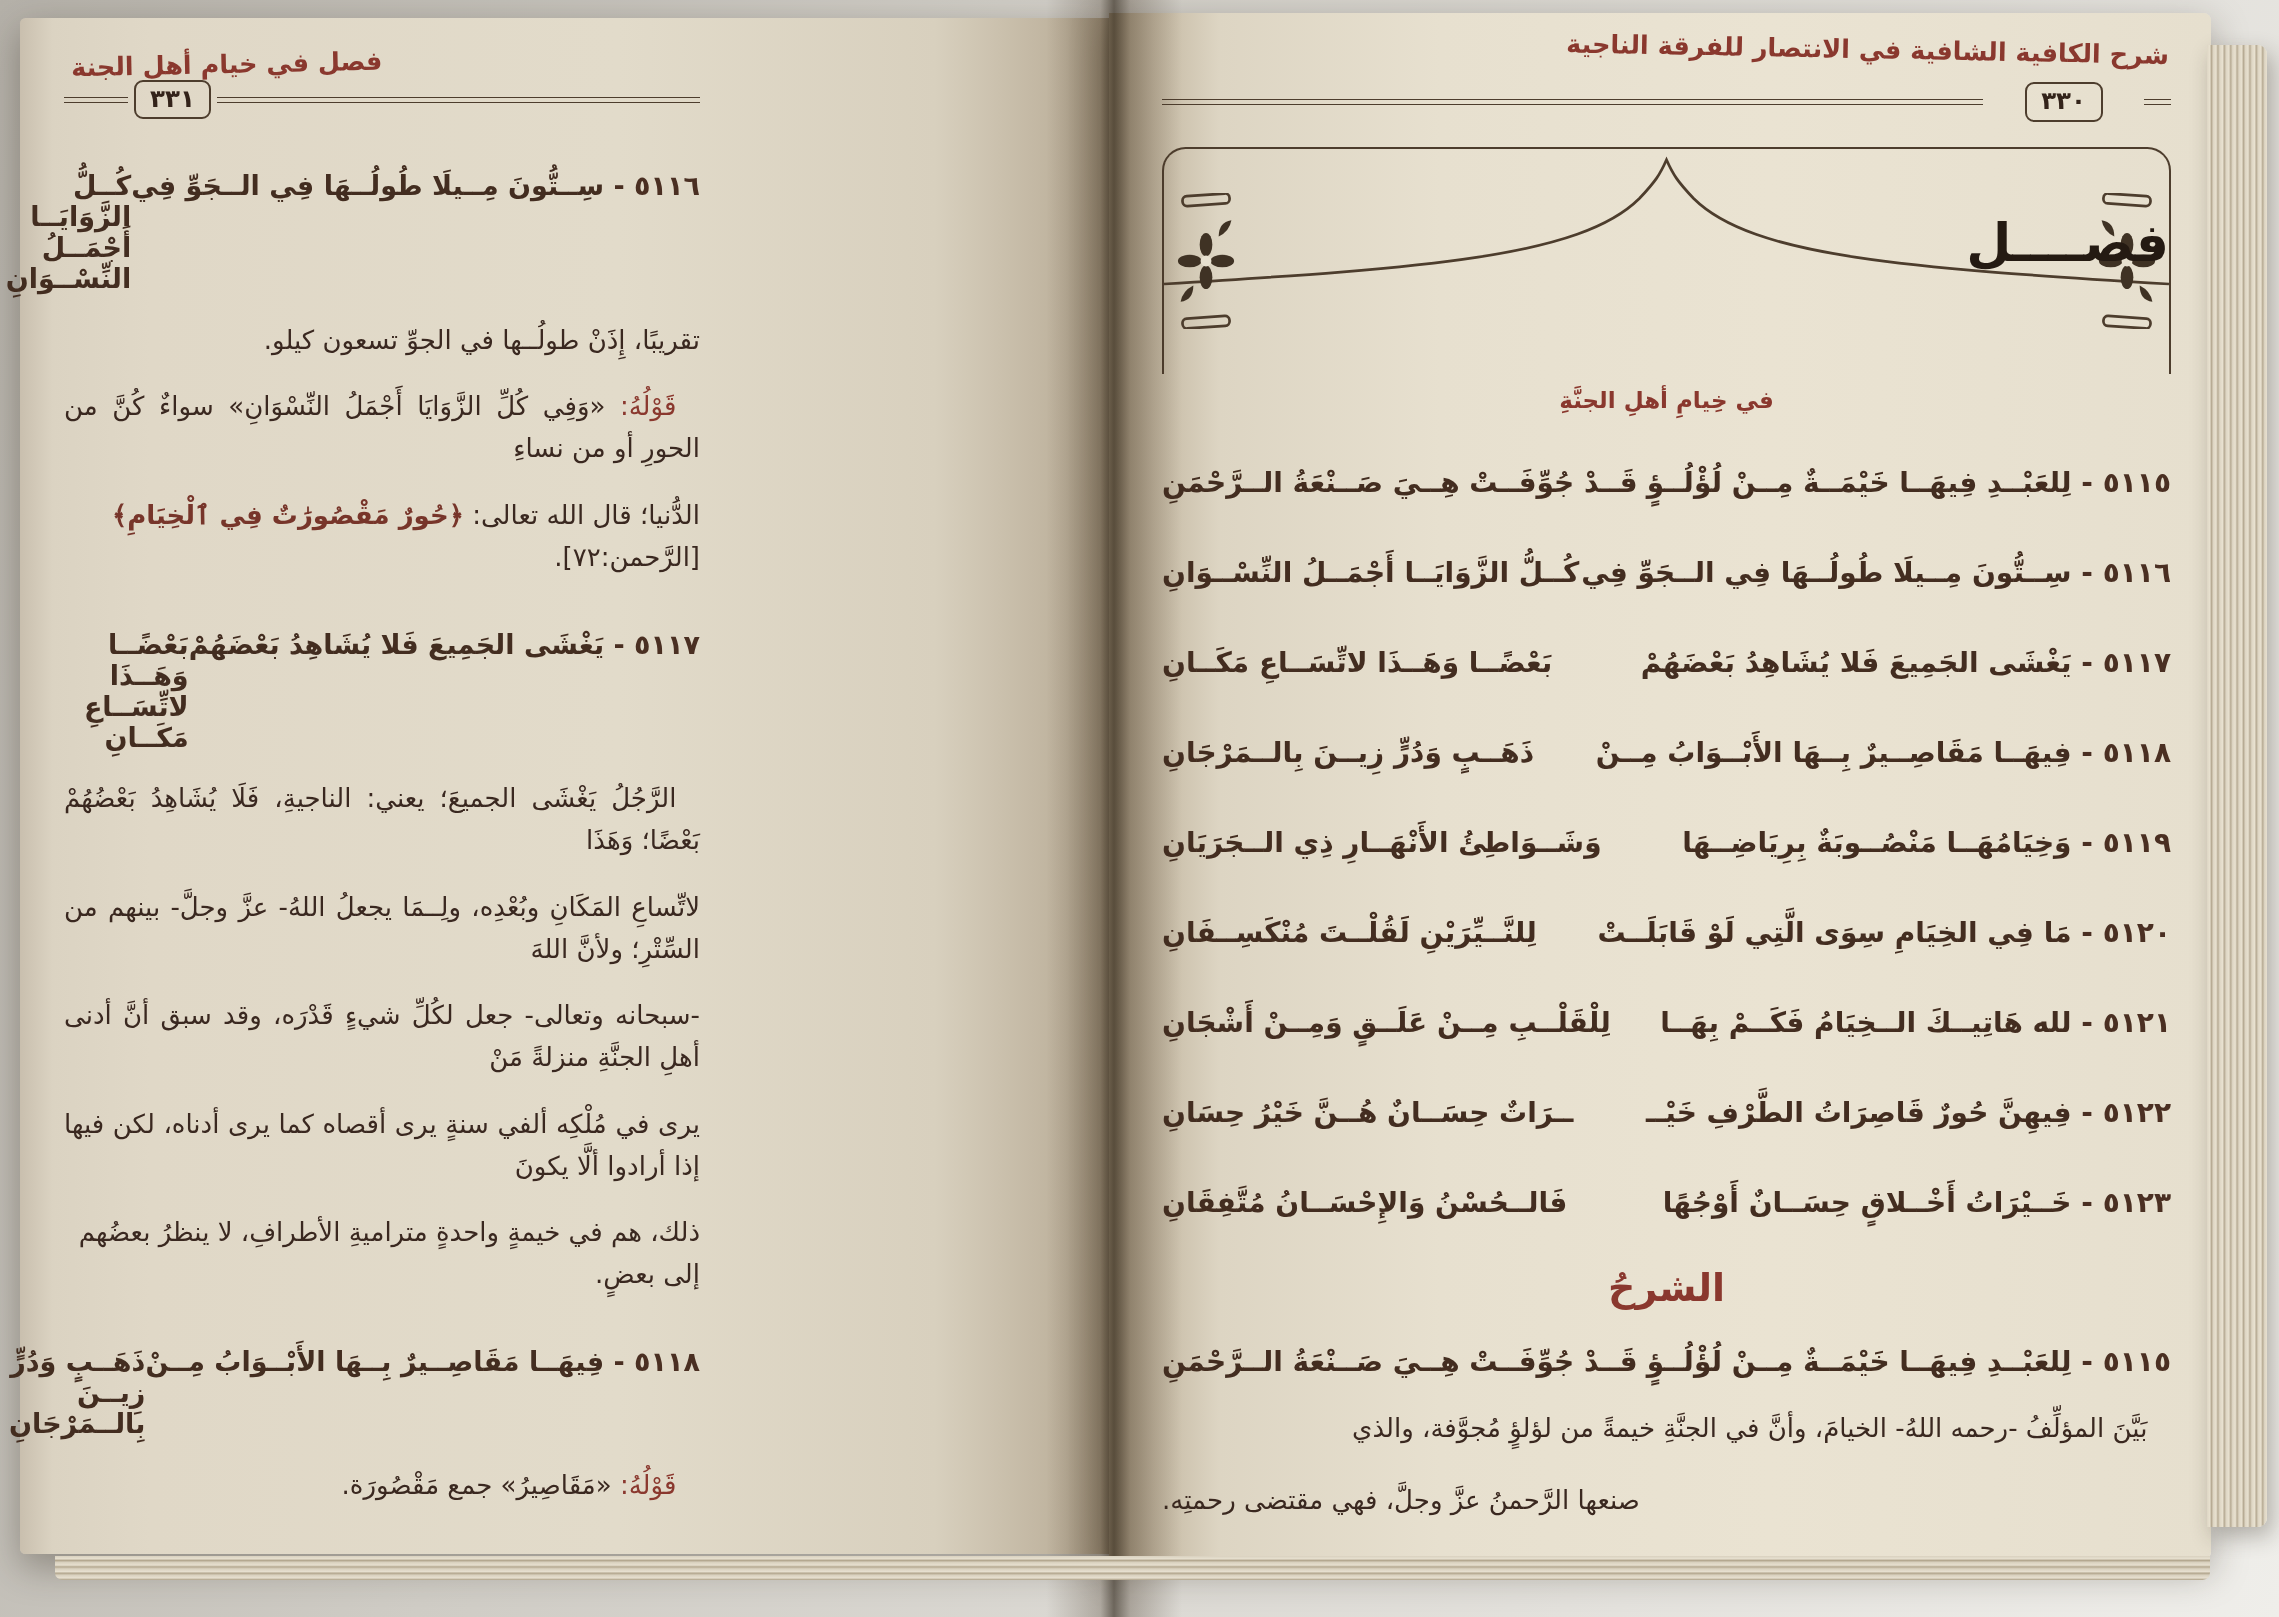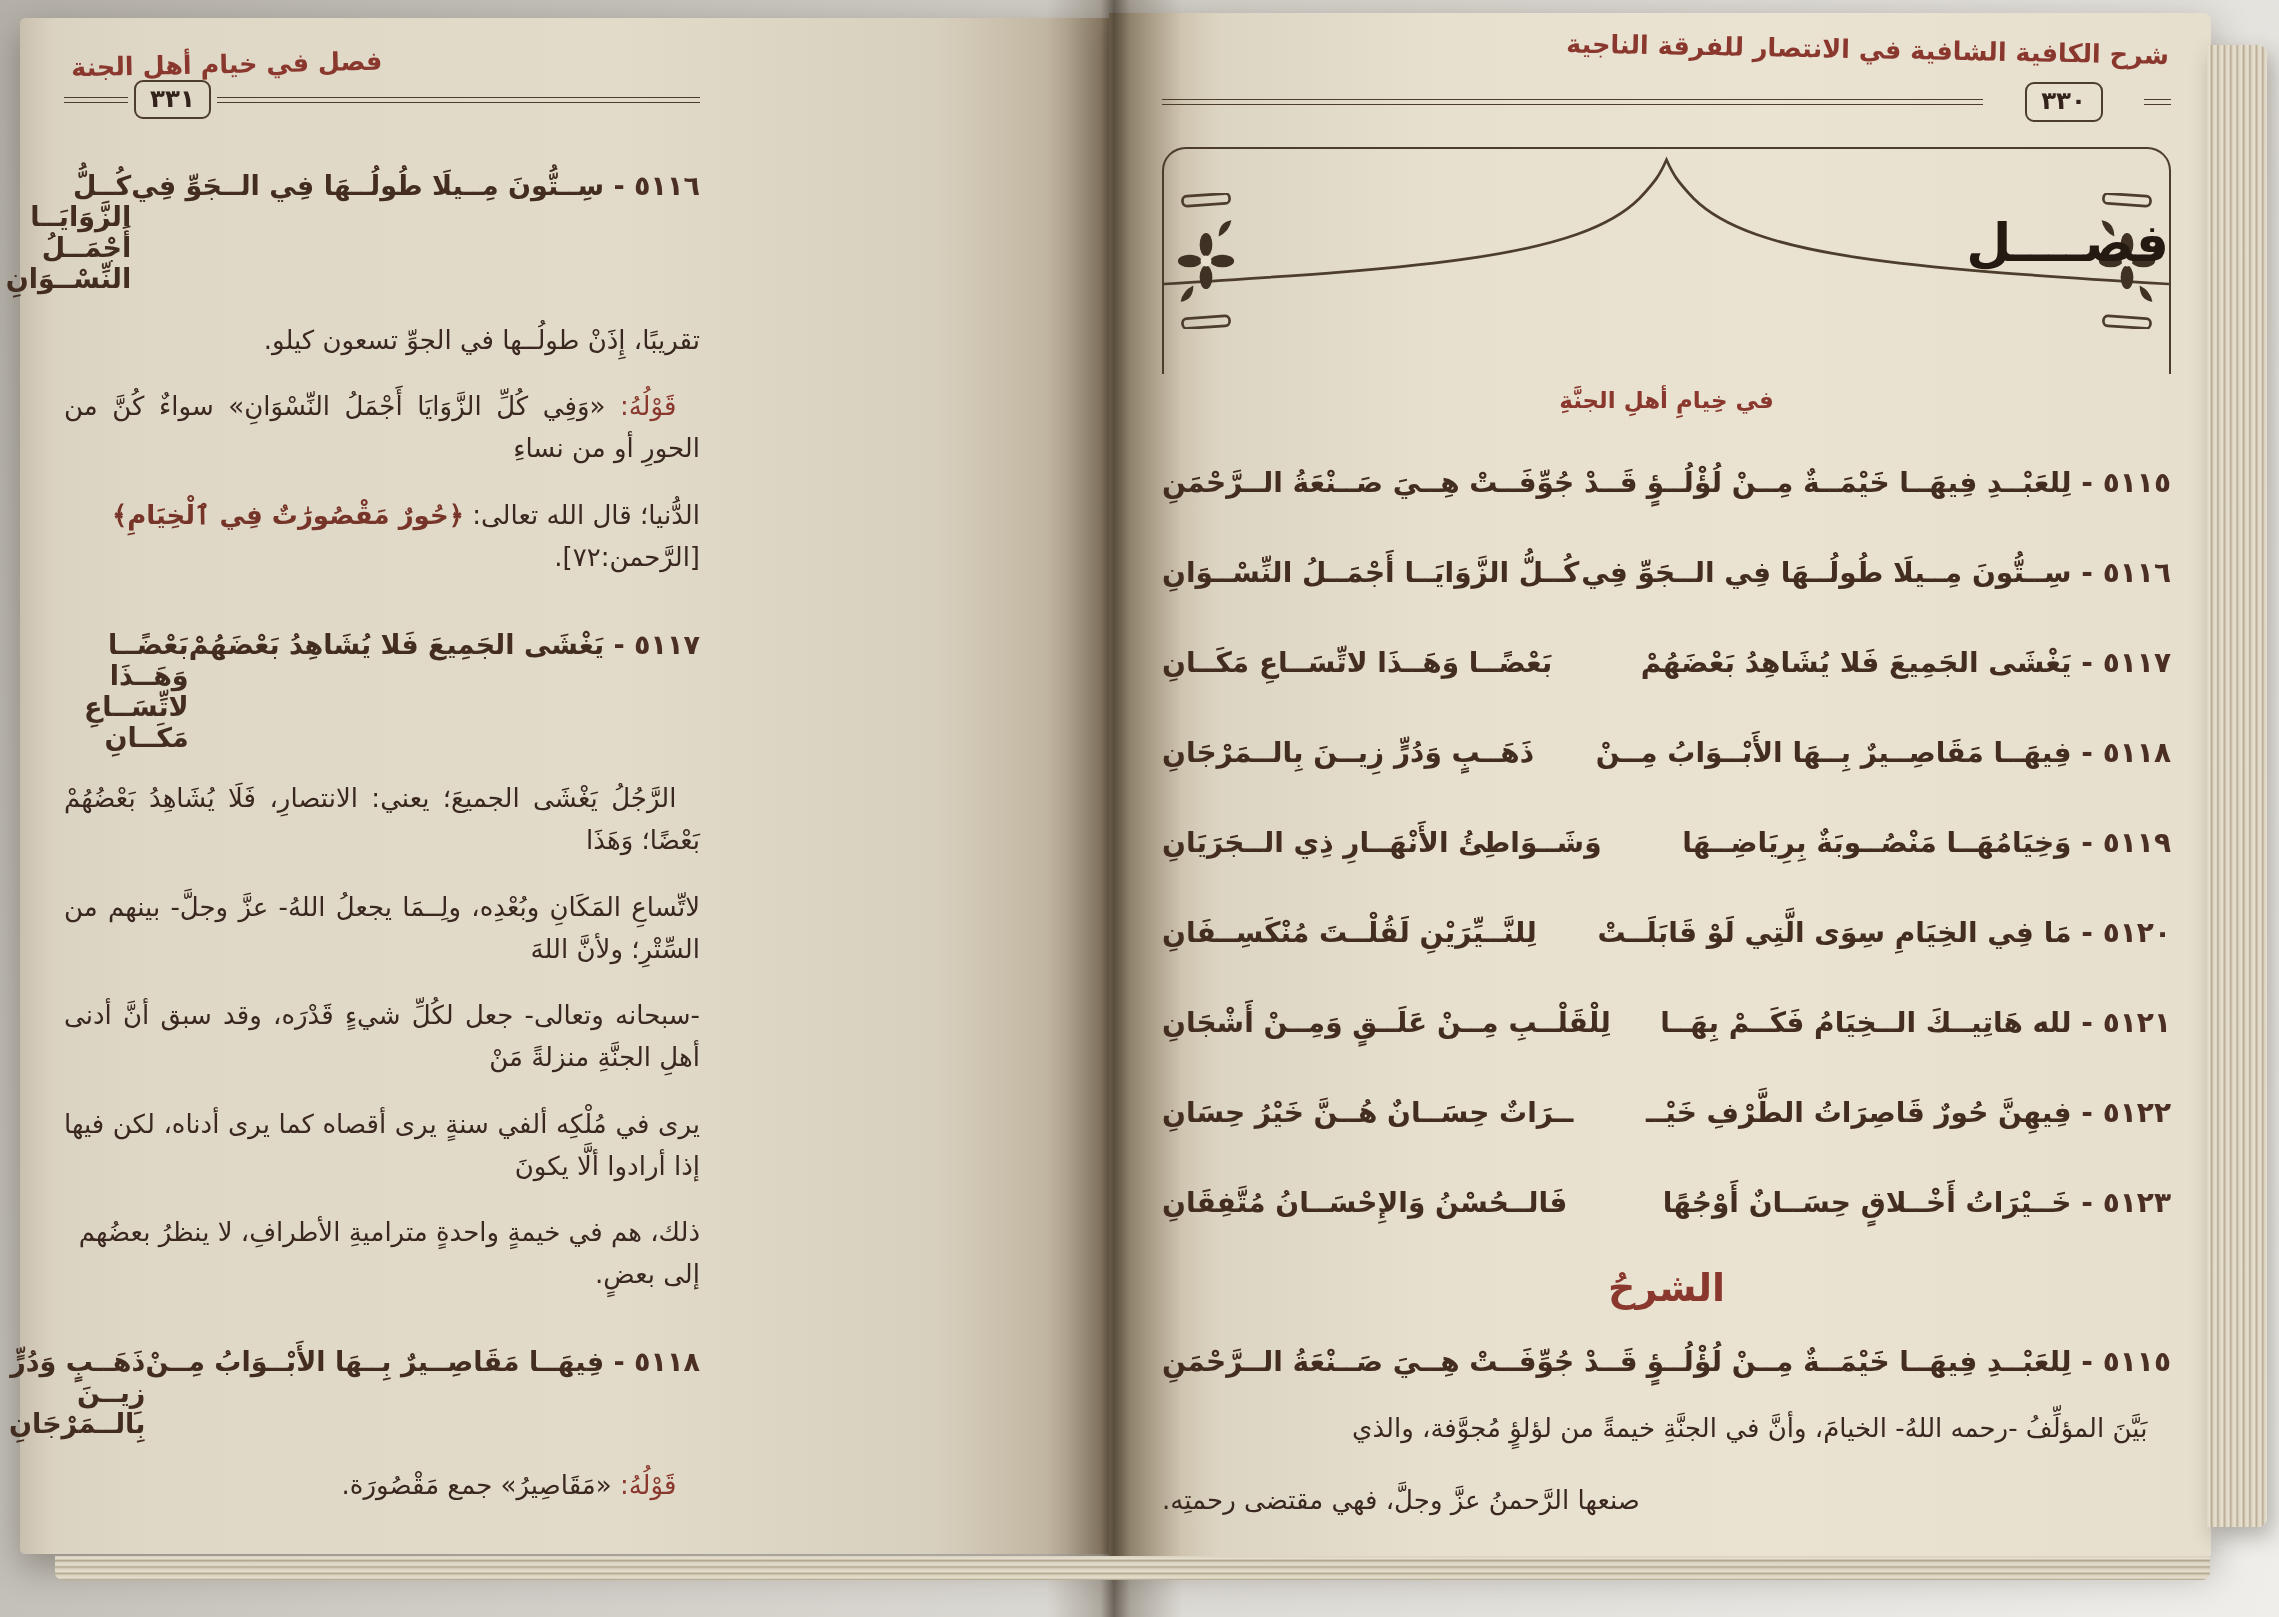--- a/index.html
+++ b/index.html
@@ -155,21 +155,21 @@
       </div>
       <div class="ln center-last">
         <span>الدُّنيا؛ قال الله تعالى: </span><span class="quran">﴿حُورٌ مَقْصُورَٰتٌ فِي ٱلْخِيَامِ﴾</span><span class="qref"> [الرَّحمن:٧٢].</span>
       </div>
 
       <div class="verse-row lp-verse">
         <span class="verse-right"><span class="vnum">٥١١٧ -</span> <span>يَغْشَى الجَمِيعَ فَلا يُشَاهِدُ بَعْضَهُمْ</span></span>
         <span>بَعْضًــا وَهَــذَا لاتِّسَــاعِ مَكَــانِ</span>
       </div>
 
-      <div class="ln ind">الرَّجُلُ يَغْشَى الجميعَ؛ يعني: الانتصارِ، فَلَا يُشَاهِدُ بَعْضُهُمْ بَعْضًا؛ وَهَذَا</div>
+      <div class="ln ind">الرَّجُلُ يَغْشَى الجميعَ؛ يعني: الناجيةِ، فَلَا يُشَاهِدُ بَعْضُهُمْ بَعْضًا؛ وَهَذَا</div>
       <div class="ln">لاتِّساعِ المَكَانِ وبُعْدِه، ولِــمَا يجعلُ اللهُ- عزَّ وجلَّ- بينهم من السِّتْرِ؛ ولأنَّ اللهَ</div>
       <div class="ln">-سبحانه وتعالى- جعل لكُلِّ شيءٍ قَدْرَه، وقد سبق أنَّ أدنى أهلِ الجنَّةِ منزلةً مَنْ</div>
       <div class="ln">يرى في مُلْكِه ألفي سنةٍ يرى أقصاه كما يرى أدناه، لكن فيها إذا أرادوا ألَّا يكونَ</div>
       <div class="ln center-last">ذلك، هم في خيمةٍ واحدةٍ متراميةِ الأطرافِ، لا ينظرُ بعضُهم إلى بعضٍ.</div>
 
       <div class="verse-row lp-verse">
         <span class="verse-right"><span class="vnum">٥١١٨ -</span> <span>فِيهَــا مَقَاصِــيرٌ بِــهَا الأَبْــوَابُ مِــنْ</span></span>
         <span>ذَهَــبٍ وَدُرٍّ زِيــنَ بِالــمَرْجَانِ</span>
       </div>
 

